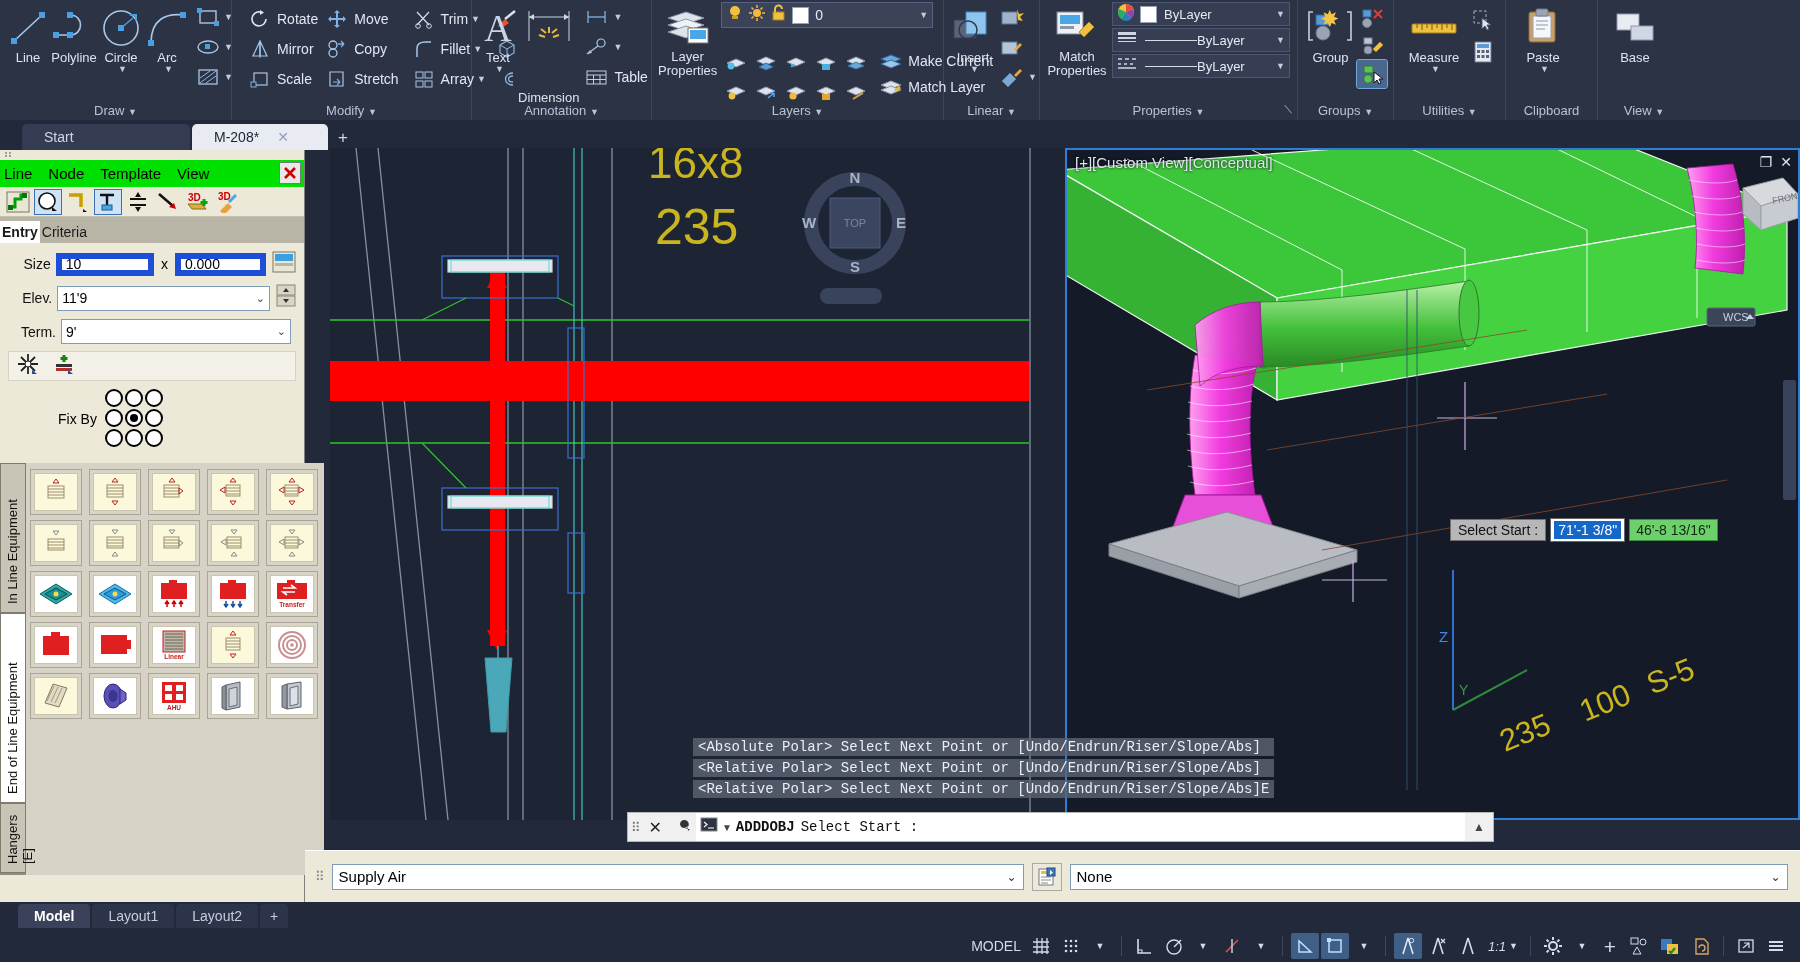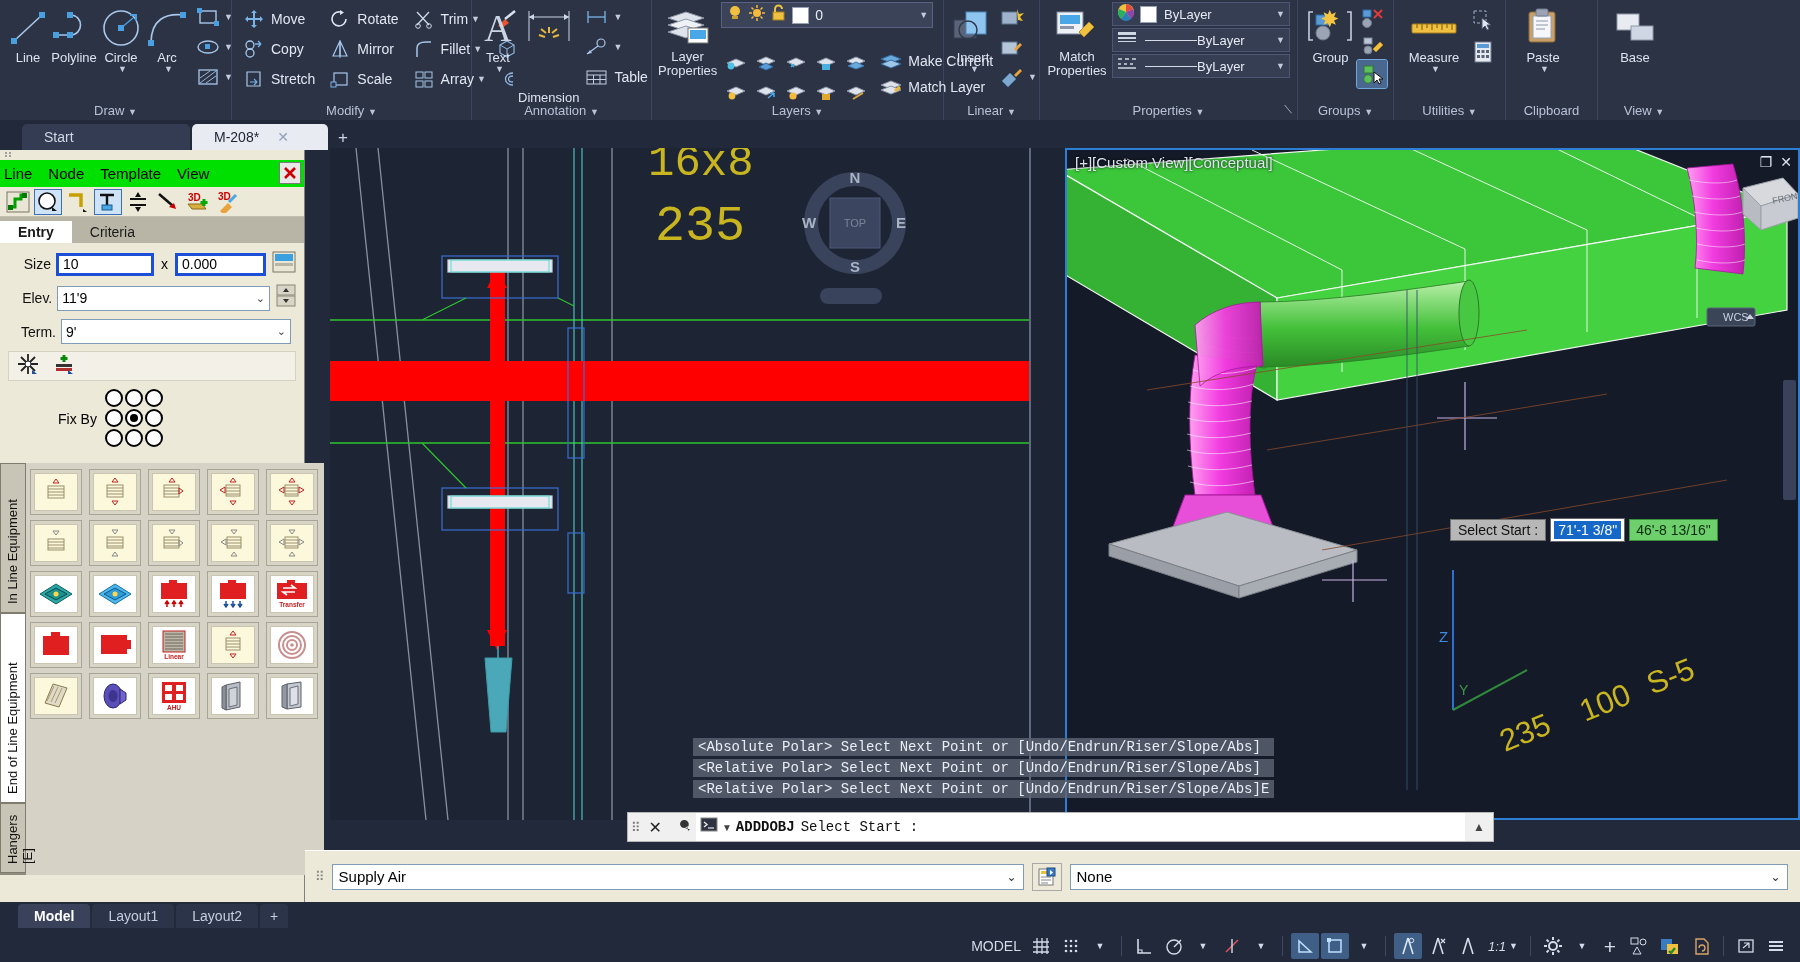--- a/index.html
+++ b/index.html
@@ -64,26 +64,26 @@
   .menubar .mi { font-size:15px; color:#000; margin-right:16px; cursor:pointer; }
   .closebx { position:absolute; right:3px; top:2px; width:22px;height:22px;
      background:#e8e8e8;border:1px solid #7a7a7a; color:#c00; font-weight:bold;
      font-size:15px; display:flex;align-items:center;justify-content:center; cursor:pointer;}
   .ptoolbar { height:30px; background:#ece9d8; display:flex; align-items:center; gap:2px;
      padding:2px 4px; border-bottom:1px solid #c4c0b0;}
   .ptool { width:28px;height:26px; display:flex;align-items:center;justify-content:center;
      cursor:pointer;}
   .ptool.sel { border:1px solid #3c6fb4; background:#cfe3f7; }
   .ptabs { height:26px; display:flex; align-items:flex-end; background:#b9b5a6; }
-  .ptab { padding:3px 18px; font-size:14px; color:#1a1a1a; cursor:pointer; }
+  .ptab { padding:3px 2px; font-size:14px; color:#1a1a1a; cursor:pointer; }
   .ptab.on { background:#fff; font-weight:bold; }
   .pform { background:#ece9d8; padding:8px 8px 4px 8px;border-radius:9px; }
   .frow { display:flex; align-items:center; margin-bottom:7px; }
   .flabel { font-size:14px; color:#111; width:48px; text-align:right; margin-right:5px;}
-  .finput { background:#fff; border:3px solid #1d4ed8; height:23px; font-size:14px;
+  .finput { background:#fff; border:6px solid #1d4ed8; height:23px; font-size:14px;
      padding:0 4px; color:#000; display:flex; align-items:center; }
   .fsel { background:#fff; border:1px solid #7f9db9; height:25px; font-size:14px;
      padding:0 4px; color:#000; display:flex; align-items:center; justify-content:space-between;}
   .fxlabel { font-size:14px; margin:0 7px; }
   .iconrow { background:#f3f1e7; border:1px solid #d6d2c2; height:30px; display:flex;
      align-items:center; gap:14px; padding-left:8px; margin-bottom:4px; }
   .fixby { display:flex; align-items:center; padding:4px 0 10px 50px; }
   .fixby .lbl { font-size:14px; margin-right:8px;}
   .grid3 { display:grid; grid-template-columns:repeat(3,20px); grid-template-rows:repeat(3,20px);}
   .circ { width:18px;height:18px;border:2px solid #000;border-radius:50%; background:#fff;}
@@ -106,21 +106,21 @@
   
   .canvas2d { position:absolute; left:330px; top:148px; width:735px; height:672px;
      background:#1d2433; overflow:hidden;}
   .canvas3d { position:absolute; left:1065px; top:148px; width:735px; height:672px;
      background:#141a27; overflow:hidden; border:2px solid #2d7fd6;}
   .vplabel { position:absolute; left:8px; top:4px; font-size:15px; color:#dfe5f0;
      z-index:20; text-shadow:0 0 3px #000;}
   .vpbtns { position:absolute; right:6px; top:4px; z-index:20; display:flex; gap:8px;}
   .vpbtns span { color:#dfe5f0; font-size:14px; cursor:pointer;}
 
-  .dwgtext { position:absolute; color:#c8b520; font-family:Liberation Mono, monospace; }
+  .dwgtext { position:absolute; color:#c8b520; font-family:Liberation Sans, sans-serif; }
 
   
   .cmdhist { position:absolute; left:693px; top:738px; z-index:40;
      font-family:"Liberation Mono", monospace; font-size:14px; }
   .cmdhist div { background:rgba(92,100,115,.82); color:#e9edf5; padding:1px 5px;
      margin-bottom:3px; white-space:pre; }
 
   .cmdline { position:absolute; left:627px; top:812px; width:867px; height:30px;
      background:#f0f0f0; border:1px solid #b6b6b6; display:flex; align-items:center;
      z-index:45; }
@@ -249,20 +249,50 @@
             </div>
               <span class="tri-d">▼</span>
           </div>
         </div>
       </div>
       <div class="rlabel"><span>Draw</span> <span class="tri">▼</span></div>
     </div>
 
     <div class="rpanel" style="width:240px;">
       <div class="rbody" style="padding-top:2px;">
+        <div class="col" style="margin-left:6px;">
+          <div class="smrow">
+            <div class="ic">
+              <svg width="22" height="20">
+                  <path d="M17 10 A7 7 0 1 1 11 3" stroke="#dfe6f2" stroke-width="1.6" fill="none"></path>
+                  <path d="M11 1 l4 2.5 l-4 2.5z" fill="#dfe6f2"></path>
+                </svg>
+            </div>
+              <span class="lb">Rotate</span>
+          </div>
+          <div class="smrow">
+            <div class="ic">
+              <svg width="22" height="20">
+                  <path d="M11 2 L4 17 L11 17 Z" stroke="#a8c7ea" fill="none" stroke-width="1.2"></path>
+                  <path d="M11 2 L18 17 L11 17 Z" stroke="#a8c7ea" fill="none" stroke-width="1.2"></path>
+                  <line x1="11" y1="1" x2="11" y2="19" stroke="#7ab3e8" stroke-dasharray="2,2"></line>
+                </svg>
+            </div>
+              <span class="lb">Mirror</span>
+          </div>
+          <div class="smrow">
+            <div class="ic">
+              <svg width="22" height="20">
+                  <rect x="5" y="4" width="13" height="12" stroke="#a8c7ea" fill="none" stroke-width="1.2"></rect>
+                  <rect x="2" y="13" width="5" height="5" fill="#2b3345" stroke="#7ab3e8"></rect>
+                </svg>
+            </div>
+              <span class="lb">Scale</span>
+          </div>
+        </div>
         <div class="col">
           <div class="smrow">
             <div class="ic">
               <svg width="22" height="20">
                   <path d="M11 2 L11 18 M3 10 L19 10" stroke="#7ab3e8" stroke-width="2"></path>
                   <path d="M11 1 l-3 3 h6z M11 19 l-3 -3 h6z M2 10 l3 -3 v6z M20 10 l-3 -3 v6z" fill="#7ab3e8"></path>
                 </svg>
             </div>
               <span class="lb">Move</span>
           </div>
@@ -277,50 +307,20 @@
               <span class="lb">Copy</span>
           </div>
           <div class="smrow">
             <div class="ic">
               <svg width="22" height="20">
                   <path d="M4 17 L4 3 L17 3 L17 17 Z" stroke="#a8c7ea" fill="none" stroke-width="1.2"></path>
                   <path d="M7 13 h7 m0 0 l-3 -3 m3 3 l-3 3" stroke="#7ab3e8" stroke-width="1.1" fill="none"></path>
                 </svg>
             </div>
               <span class="lb">Stretch</span>
-          </div>
-        </div>
-        <div class="col" style="margin-left:6px;">
-          <div class="smrow">
-            <div class="ic">
-              <svg width="22" height="20">
-                  <path d="M17 10 A7 7 0 1 1 11 3" stroke="#dfe6f2" stroke-width="1.6" fill="none"></path>
-                  <path d="M11 1 l4 2.5 l-4 2.5z" fill="#dfe6f2"></path>
-                </svg>
-            </div>
-              <span class="lb">Rotate</span>
-          </div>
-          <div class="smrow">
-            <div class="ic">
-              <svg width="22" height="20">
-                  <path d="M11 2 L4 17 L11 17 Z" stroke="#a8c7ea" fill="none" stroke-width="1.2"></path>
-                  <path d="M11 2 L18 17 L11 17 Z" stroke="#a8c7ea" fill="none" stroke-width="1.2"></path>
-                  <line x1="11" y1="1" x2="11" y2="19" stroke="#7ab3e8" stroke-dasharray="2,2"></line>
-                </svg>
-            </div>
-              <span class="lb">Mirror</span>
-          </div>
-          <div class="smrow">
-            <div class="ic">
-              <svg width="22" height="20">
-                  <rect x="5" y="4" width="13" height="12" stroke="#a8c7ea" fill="none" stroke-width="1.2"></rect>
-                  <rect x="2" y="13" width="5" height="5" fill="#2b3345" stroke="#7ab3e8"></rect>
-                </svg>
-            </div>
-              <span class="lb">Scale</span>
           </div>
         </div>
         <div class="col" style="margin-left:6px;text-align:center;">
           <div class="smrow">
             <div class="ic">
               <svg width="22" height="20">
                   <path d="M4 3 L16 16 M16 3 L4 16" stroke="#cfd9e8" stroke-width="1.3"></path>
                   <circle cx="5" cy="17" r="2.3" stroke="#cfd9e8" fill="none"></circle>
                   <circle cx="16" cy="17" r="2.3" stroke="#cfd9e8" fill="none"></circle>
                 </svg>

